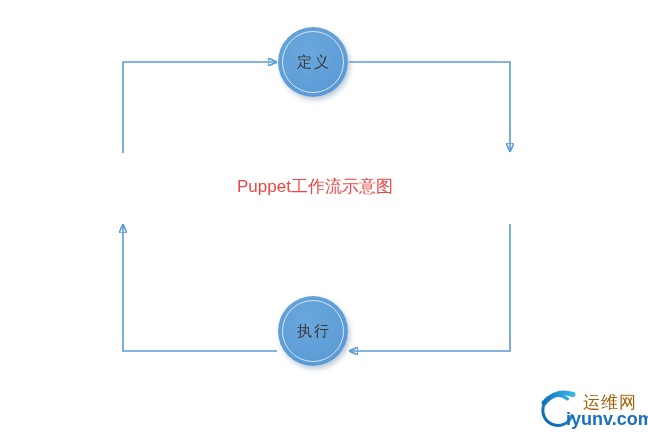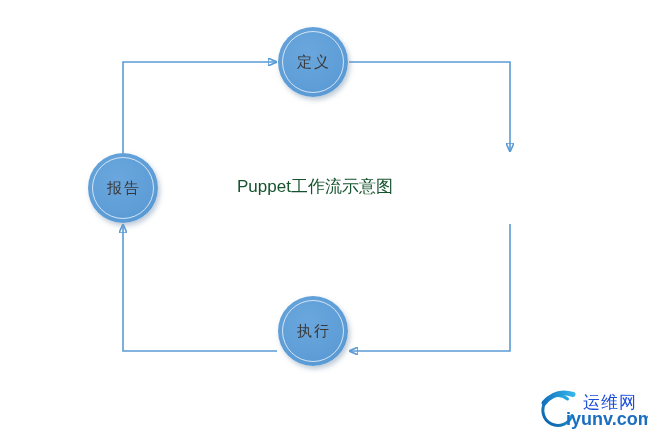--- a/index.html
+++ b/index.html
@@ -46,31 +46,31 @@
     letter-spacing: 2px;
     text-indent: 2px;
     white-space: nowrap;
   }
   .title {
     position: absolute;
     left: 237px;
     top: 175px;
     font-size: 17px;
     line-height: 24px;
-    color: #14532d;
+    color: #ef4444;
     white-space: nowrap;
   }
   .wm-logo { position: absolute; left: 537px; top: 386px; }
   .wm-site {
     position: absolute;
     left: 583px;
     top: 391px;
     font-size: 17px;
     letter-spacing: 1px;
-    color: #1d4ed8;
+    color: #a16207;
     white-space: nowrap;
   }
   .wm-domain {
     position: absolute;
     left: 566px;
     top: 409px;
     font-size: 18px;
     font-weight: bold;
     color: #1C6FC0;
     white-space: nowrap;
@@ -97,24 +97,20 @@
     <div class="ring"></div>
     <span class="node-label">定义</span>
   </div>
 
 
   <div class="node node-execute">
     <div class="ring"></div>
     <span class="node-label">执行</span>
   </div>
 
-  <div class="node node-report">
-    <div class="ring"></div>
-    <span class="node-label">报告</span>
-  </div>
 
   <div class="title">Puppet工作流示意图</div>
 
   <svg class="wm-logo" width="46" height="48" viewBox="0 0 46 48">
     <defs>
       <linearGradient id="lgA" x1="0" y1="1" x2="1" y2="0">
         <stop offset="0" stop-color="#0B5BA6"></stop>
         <stop offset="1" stop-color="#2BB2E7"></stop>
       </linearGradient>
       <linearGradient id="lgB" x1="0" y1="0" x2="1" y2="0">

